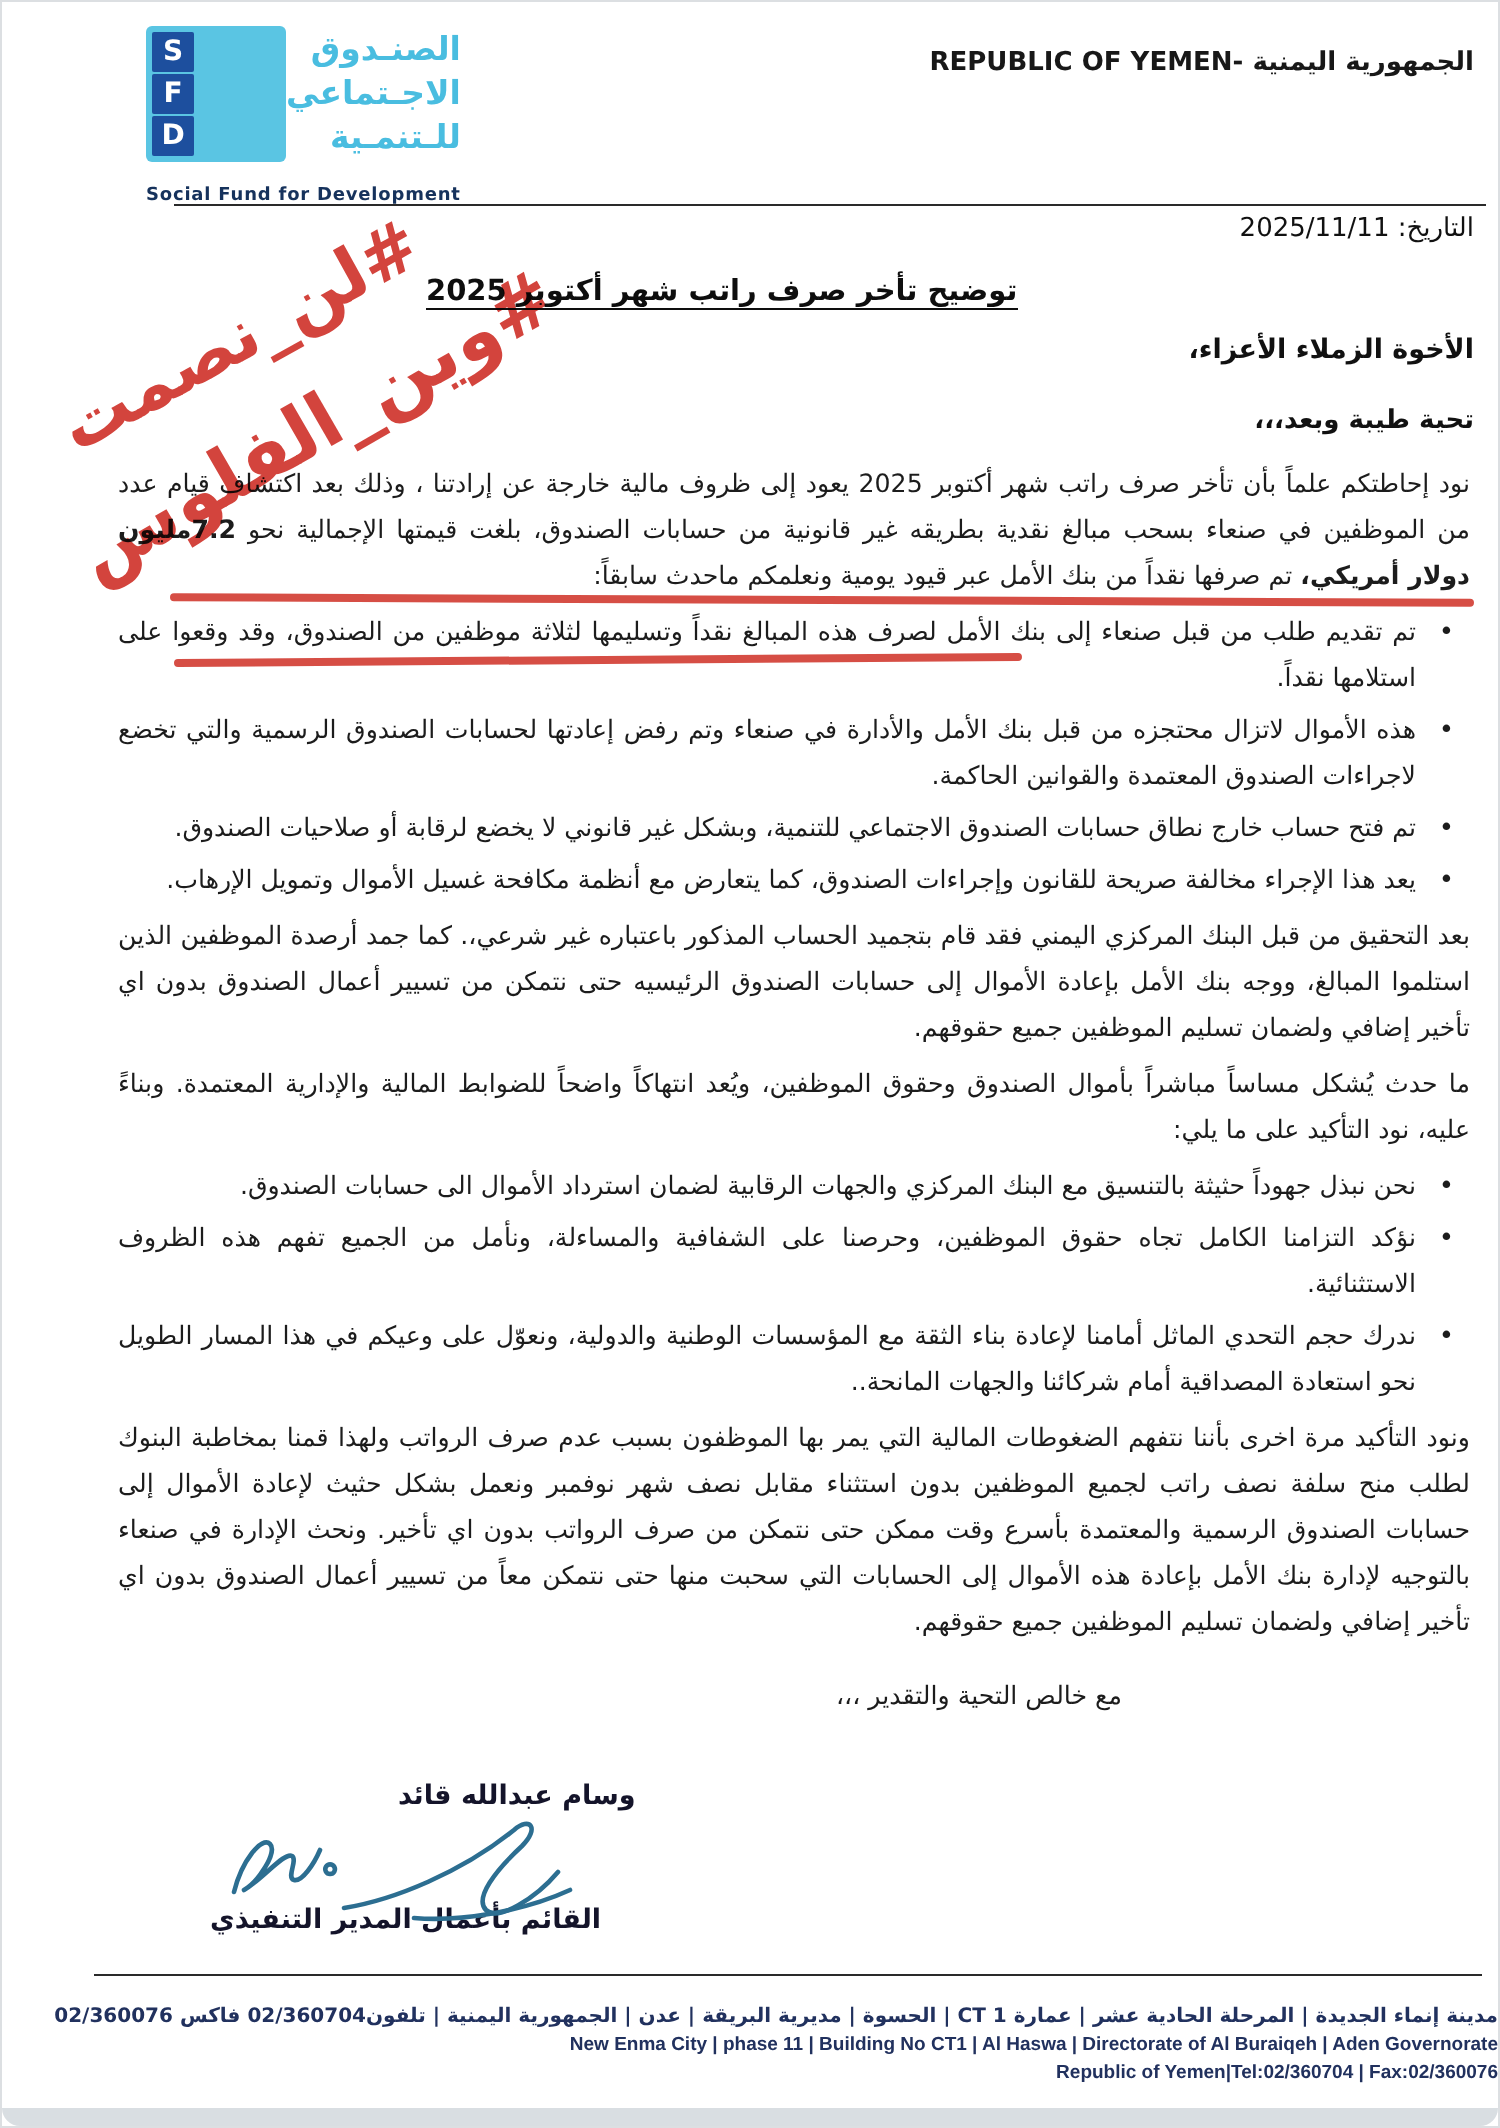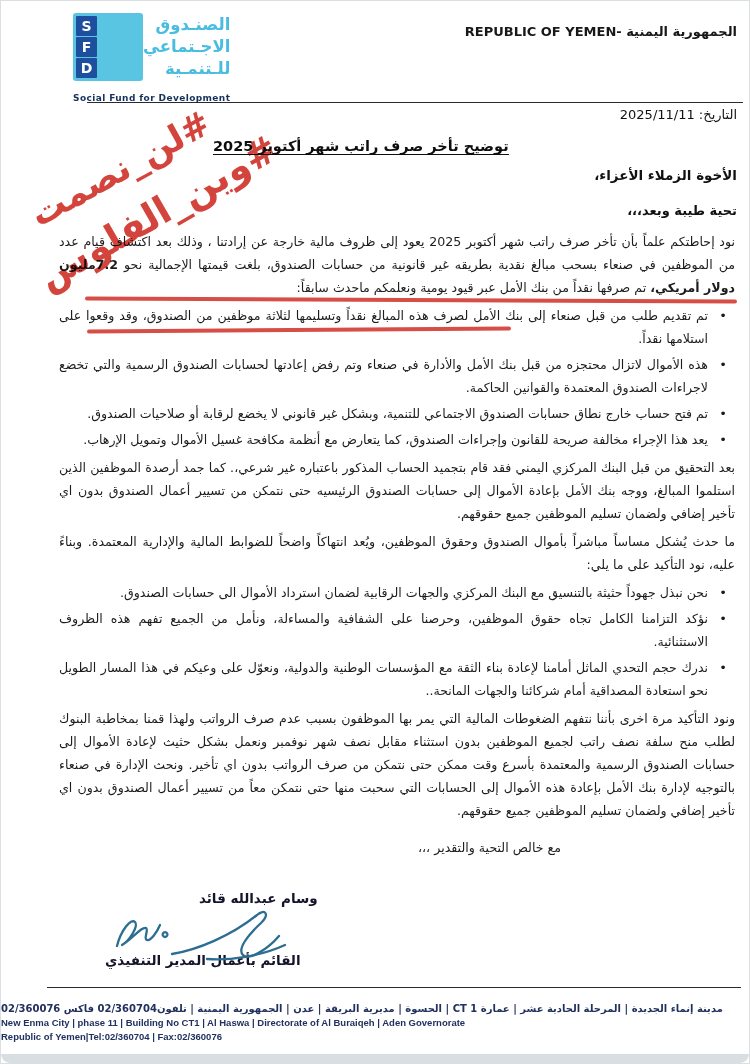--- a/index.html
+++ b/index.html
@@ -59,21 +59,21 @@
   .red-underline-1{top:297px;left:84px;width:652px;transform:rotate(.25deg);}
   .red-underline-2{top:327px;left:86px;width:424px;transform:rotate(-.4deg);}
 
   
   .signer-name{position:absolute;top:889px;left:198px;direction:rtl;font-weight:700;font-size:13.5px;color:#14142a;}
   .signature-svg{position:absolute;top:903px;left:108px;z-index:5;}
   .signer-title{position:absolute;top:951px;left:104px;direction:rtl;font-weight:700;font-size:13.5px;color:#14142a;}
 
   
   .footer-rule{position:absolute;top:986px;left:46px;right:8px;border-top:1.8px solid #2a2a2a;}
-  .footer{position:absolute;top:1000px;left:0;right:0;text-align:left;color:#21315e;}
+  .footer{position:absolute;top:1000px;left:0;right:0;text-align:right;color:#21315e;}
   .footer .ar{direction:rtl;font-weight:700;font-size:10px;line-height:15px;}
   .footer .en{font-size:9.5px;line-height:14px;font-weight:700;font-family:"Liberation Sans","DejaVu Sans",sans-serif;}
 </style>
 </head>
 <body>
 
 <div class="page">
 
   <div class="logo">
     <div class="logo-row">

